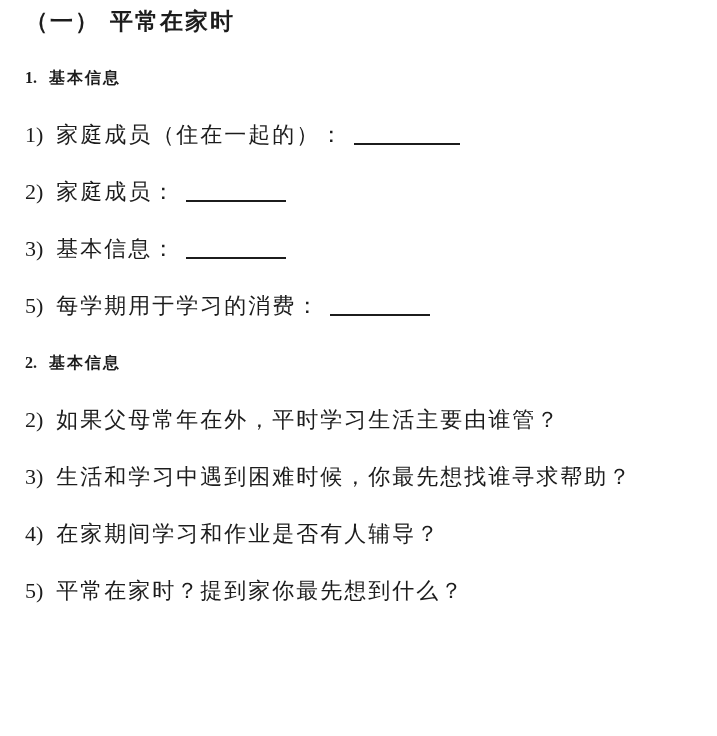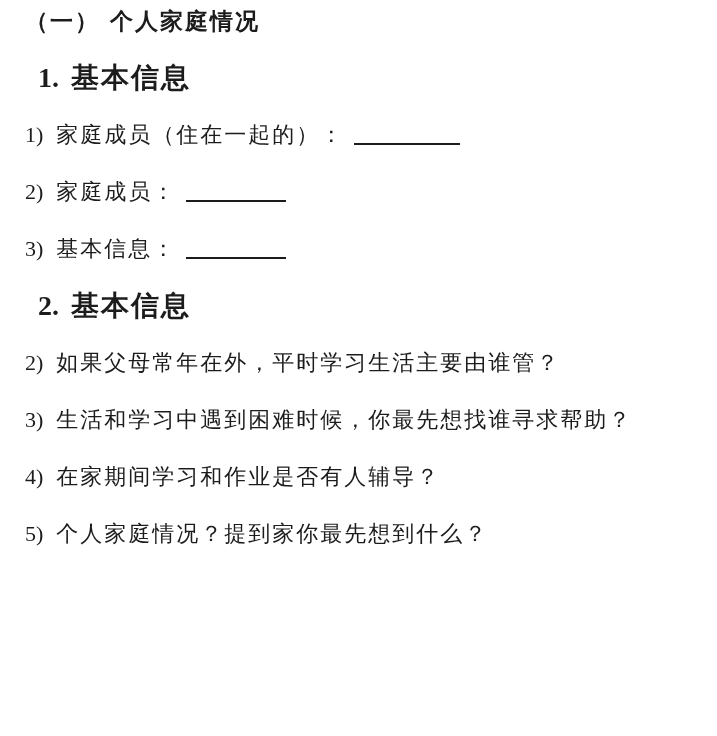--- a/index.html
+++ b/index.html
@@ -28,23 +28,22 @@
   }
   .row:first-child {
     margin-top: 0;
   }
   .doc-title {
     font-size: 23px;
     font-weight: bold;
     letter-spacing: 2px;
   }
   .sub-heading {
-    font-size: 28px;
+    font-size: 16px;
     font-weight: bold;
-    margin-left: 13px;
     letter-spacing: 2px;
   }
   .sub-heading .hnum {
     letter-spacing: 0;
     margin-right: 12px;
     font-family: "Liberation Serif", "DejaVu Serif", serif;
   }
   .item {
     font-size: 22px;
     letter-spacing: 2px;
@@ -65,54 +64,57 @@
   }
   .blank.wide {
     width: 106px;
   }
 </style>
 </head>
 <body>
 
 <div class="page">
 
-  <div class="row doc-title">（一） 个人家庭情况</div>
+  <div class="row doc-title">（一） 平常在家时</div>
 
   <div class="row sub-heading">
     <span class="hnum">1.</span><span>基本信息</span>
   </div>
 
   <div class="row item">
     <span class="num">1)</span><span>家庭成员（住在一起的）：</span><span class="blank wide"></span>
   </div>
 
   <div class="row item">
     <span class="num">2)</span><span>家庭成员：</span><span class="blank"></span>
   </div>
 
   <div class="row item">
     <span class="num">3)</span><span>基本信息：</span><span class="blank"></span>
   </div>
 
 
+  <div class="row item">
+    <span class="num">5)</span><span>每学期用于学习的消费：</span><span class="blank"></span>
+  </div>
 
   <div class="row sub-heading">
     <span class="hnum">2.</span><span>基本信息</span>
   </div>
 
 
   <div class="row item">
     <span class="num">2)</span><span>如果父母常年在外，平时学习生活主要由谁管？</span>
   </div>
 
   <div class="row item">
     <span class="num">3)</span><span>生活和学习中遇到困难时候，你最先想找谁寻求帮助？</span>
   </div>
 
   <div class="row item">
     <span class="num">4)</span><span>在家期间学习和作业是否有人辅导？</span>
   </div>
 
   <div class="row item">
-    <span class="num">5)</span><span>个人家庭情况？提到家你最先想到什么？</span>
+    <span class="num">5)</span><span>平常在家时？提到家你最先想到什么？</span>
   </div>
 
 </div>
 
 </body></html>

